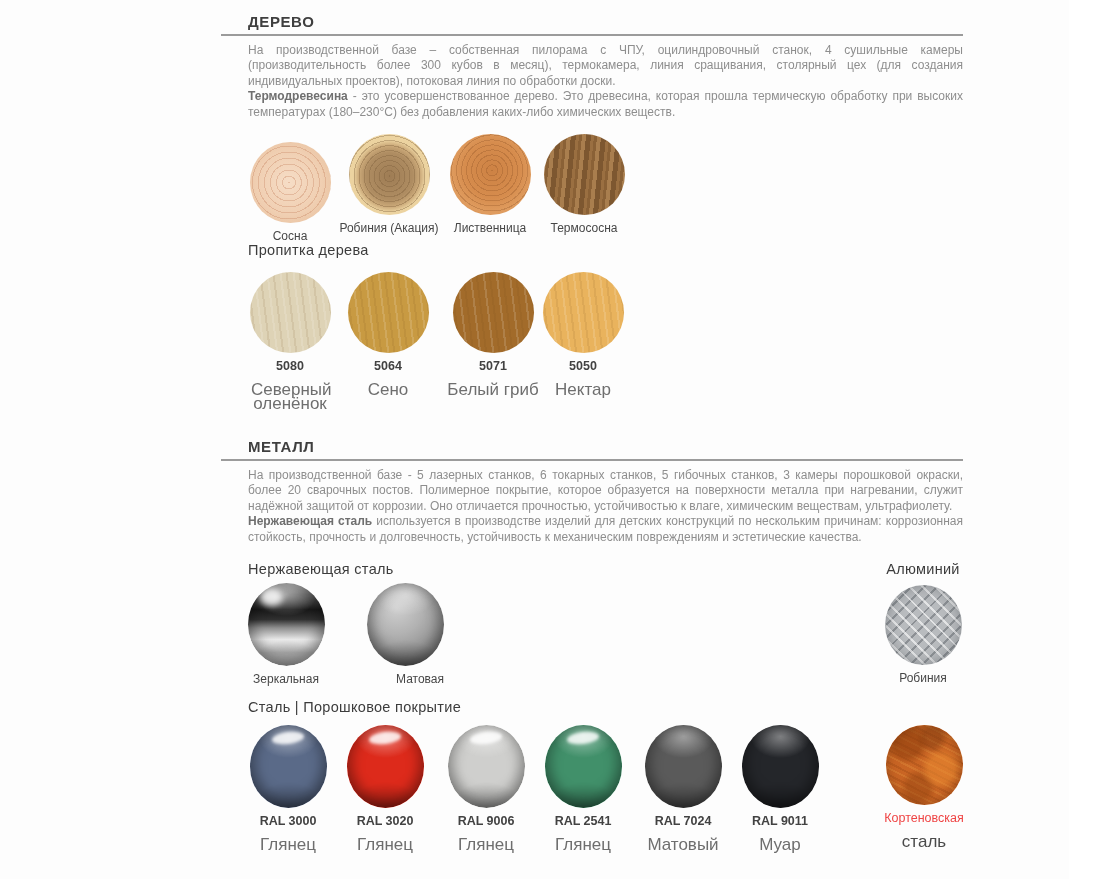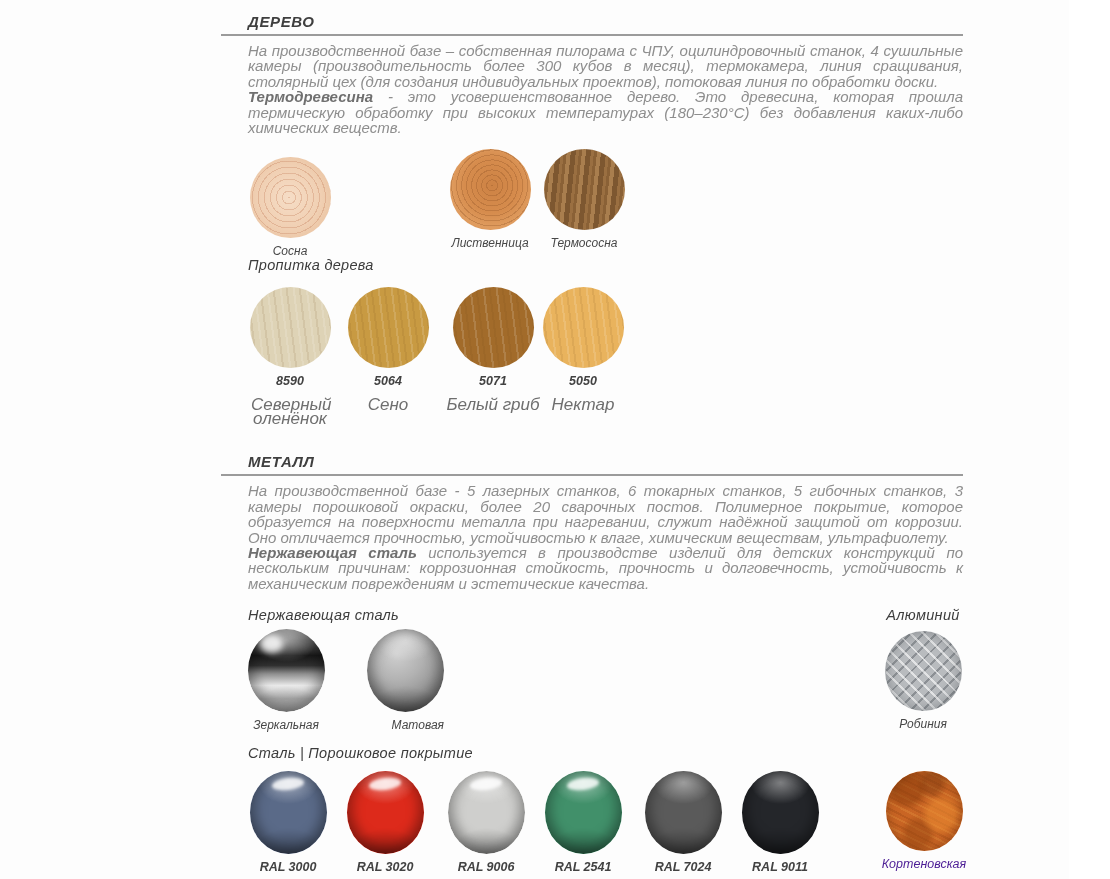--- a/index.html
+++ b/index.html
@@ -1,25 +1,25 @@
 <!DOCTYPE html>
 <html><head>
 <meta charset="utf-8">
 <style>
   * { margin:0; padding:0; box-sizing:border-box; }
   html,body { background:#ffffff; }
   body { font-family:"Liberation Sans", sans-serif; }
-  .page { position:relative; width:1069px; height:879px; background:#fdfdfd; overflow:hidden;font-style:italic; }
+  .page { position:relative; width:1069px; height:879px; background:#fdfdfd; overflow:hidden; }
   .content { position:absolute; left:248px; top:13px; width:715px; }
 
   
   .sec-title { font-size:15px; font-weight:bold; color:#3f3f3f; letter-spacing:.6px; line-height:17px; }
   .rule { height:2px; background:#9b9b9b; margin:4px 0 0 -27px; width:742px; }
 
-  .body-text { margin-top:7px; font-size:15px; line-height:15.4px; color:#8e8e8e; text-align:justify; }
+  .body-text { margin-top:7px; font-size:12px; line-height:15.4px; color:#8e8e8e; text-align:justify; }
   .body-text p { margin:0; }
   .lead { font-weight:bold; color:#6f6f6f; }
 
   .sub-title { font-size:14.5px; color:#3c3c3c; letter-spacing:.3px; }
 
   
   .row { position:relative; }
   .sw { position:absolute; width:120px; display:flex; flex-direction:column; align-items:center; }
   .sw-label { margin-top:6px; font-size:12px; color:#474747; text-align:center; line-height:14px; }
   .sw-code { margin-top:6px; font-size:12.5px; color:#424242; font-weight:bold; text-align:center; line-height:14px; }
@@ -70,56 +70,60 @@
   .tx-corten { width:77px; height:80px; border-radius:50%; position:relative; overflow:hidden; }
   .tx-corten::before { content:""; position:absolute; inset:0; border-radius:50%;
       background:
         radial-gradient(circle at 28% 22%, rgba(138,60,12,.55) 0 16%, rgba(0,0,0,0) 26%),
         radial-gradient(circle at 72% 55%, rgba(235,140,50,.55) 0 18%, rgba(0,0,0,0) 30%),
         radial-gradient(circle at 42% 78%, rgba(150,70,18,.50) 0 14%, rgba(0,0,0,0) 24%),
         radial-gradient(circle at 60% 15%, rgba(120,55,15,.45) 0 10%, rgba(0,0,0,0) 20%),
         repeating-linear-gradient(27deg, rgba(255,190,90,.18) 0 2px, rgba(0,0,0,0) 2px 5px, rgba(120,50,10,.18) 5px 7px, rgba(0,0,0,0) 7px 11px);
       box-shadow: inset 0 0 12px rgba(100,45,10,.5); }
 
-  .corten-label .sw-code { font-weight:normal; color:#4c1d95; }
+  .corten-label .sw-code { font-weight:normal; color:#ef4444; }
   .corten-label .sw-sub { color:#4a4a4a; }
 </style>
 </head>
 <body>
 
 <div class="page">
   <div class="content">
 
     <div class="sec-title">ДЕРЕВО</div>
     <div class="rule"></div>
     <div class="body-text">
       <p>На производственной базе – собственная пилорама с ЧПУ, оцилиндровочный станок, 4 сушильные камеры (производительность более 300 кубов в месяц), термокамера, линия сращивания, столярный цех (для создания индивидуальных проектов), потоковая линия по обработки доски.</p>
       <p><span class="lead">Термодревесина</span><span> - это усовершенствованное дерево. Это древесина, которая прошла термическую обработку при высоких температурах (180–230°С) без добавления каких-либо химических веществ.</span></p>
     </div>
 
     <div class="row" style="height:108px; margin-top:14px;">
       <div class="sw" style="left:-18px; top:8px;">
         <div class="circle tx-pine"></div>
         <div class="sw-label">Сосна</div>
       </div>
+      <div class="sw" style="left:81px; top:0;">
+        <div class="circle tx-robinia"></div>
+        <div class="sw-label">Робиния (Акация)</div>
+      </div>
       <div class="sw" style="left:182px; top:0;">
         <div class="circle tx-larch"></div>
         <div class="sw-label">Лиственница</div>
       </div>
       <div class="sw" style="left:276px; top:0;">
         <div class="circle tx-thermo"></div>
         <div class="sw-label">Термососна</div>
       </div>
     </div>
 
     <div class="sub-title" style="">Пропитка дерева</div>
     <div class="row" style="height:160px; margin-top:14px;">
       <div class="sw" style="left:-18px; top:0;">
         <div class="circle tx-grain" style="background-color: rgb(222, 211, 182);"></div>
-        <div class="sw-code">8590</div>
+        <div class="sw-code">5080</div>
         <div class="sw-sub" style="max-width:78px;">Северный оленёнок</div>
       </div>
       <div class="sw" style="left:80px; top:0;">
         <div class="circle tx-grain" style="background-color: rgb(200, 154, 66);"></div>
         <div class="sw-code">5064</div>
         <div class="sw-sub">Сено</div>
       </div>
       <div class="sw" style="left:185px; top:0;">
         <div class="circle tx-grain" style="background-color: rgb(162, 107, 42);"></div>
         <div class="sw-code">5071</div>

